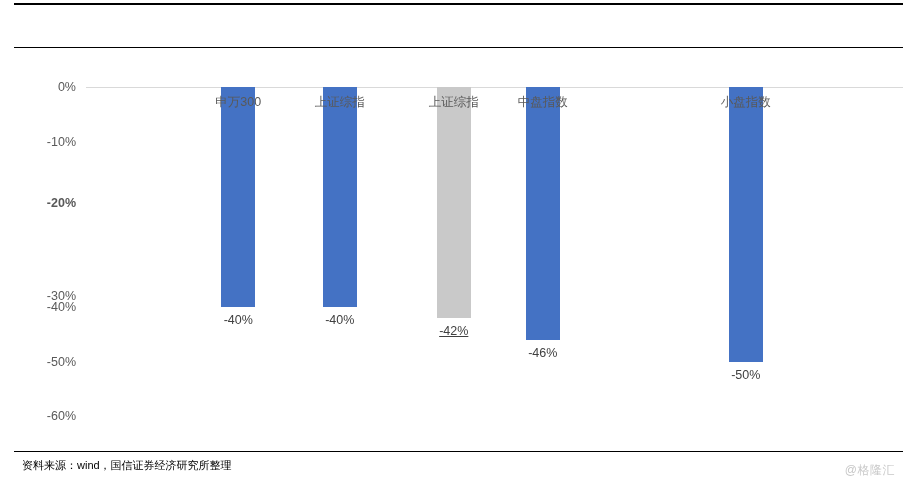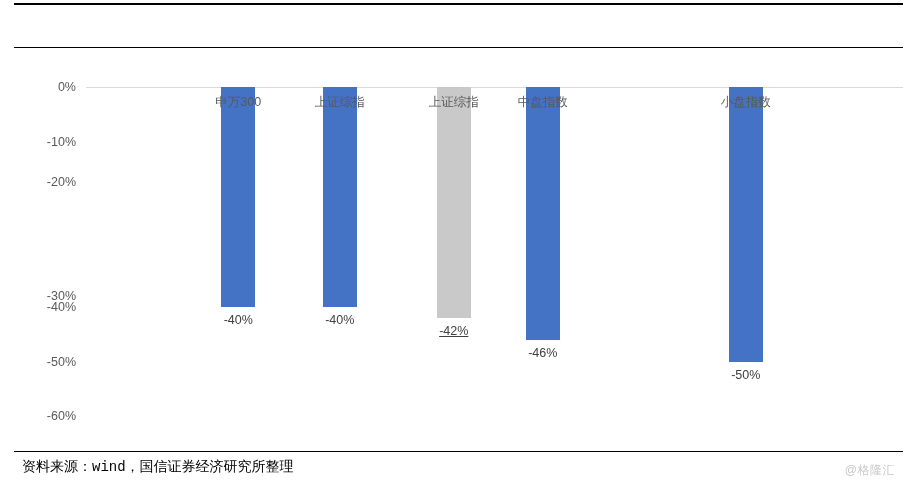--- a/index.html
+++ b/index.html
@@ -43,24 +43,23 @@
     color: #000000;
     letter-spacing: 0.4px;
     white-space: nowrap;
   }
 
   
   .source {
     position: absolute;
     left: 22px;
     top: 458px;
-    font-size: 14px;
+    font-size: 11px;
     color: #000000;
     white-space: nowrap;
-    font-family: Liberation Mono, monospace;
   }
   .watermark {
     position: absolute;
     right: 22px;
     top: 462px;
     font-size: 12px;
     color: #c8c8c8;
     white-space: nowrap;
     letter-spacing: 0.5px;
   }
@@ -145,21 +144,21 @@
   <div class="rule rule-top"></div>
 
 
   <div class="rule rule-title"></div>
 
   <div class="chart">
     <div class="plot" id="plot">
       <div class="zero-line"></div>
     <div class="ytick" style="top: 31px;">0%</div>
         <div class="ytick" style="top: 85.9px; text-align: right;">-10%</div>
-        <div class="ytick" style="top: 126px;">-20%</div>
+        <div class="ytick" style="top: 147px; font-weight: bold;">-20%</div>
         <div class="ytick" style="top: 195.7px; margin-top: 44px;">-30%</div>
         <div class="ytick" style="top: 250.6px;">-40%</div>
         <div class="ytick" style="top: 305.5px;">-50%</div>
         <div class="ytick" style="top: 360.4px;">-60%</div>
         <div class="bar-slot" style="left: 101.5px;">
           <div class="bar" style="height: 219.6px; background: rgb(68, 114, 196);"></div>
           <div class="cat-label">申万300</div>
           <div class="val-label" style="top: 256.6px;">-40%</div>
         </div>
         <div class="bar-slot" style="left: 203px;">

